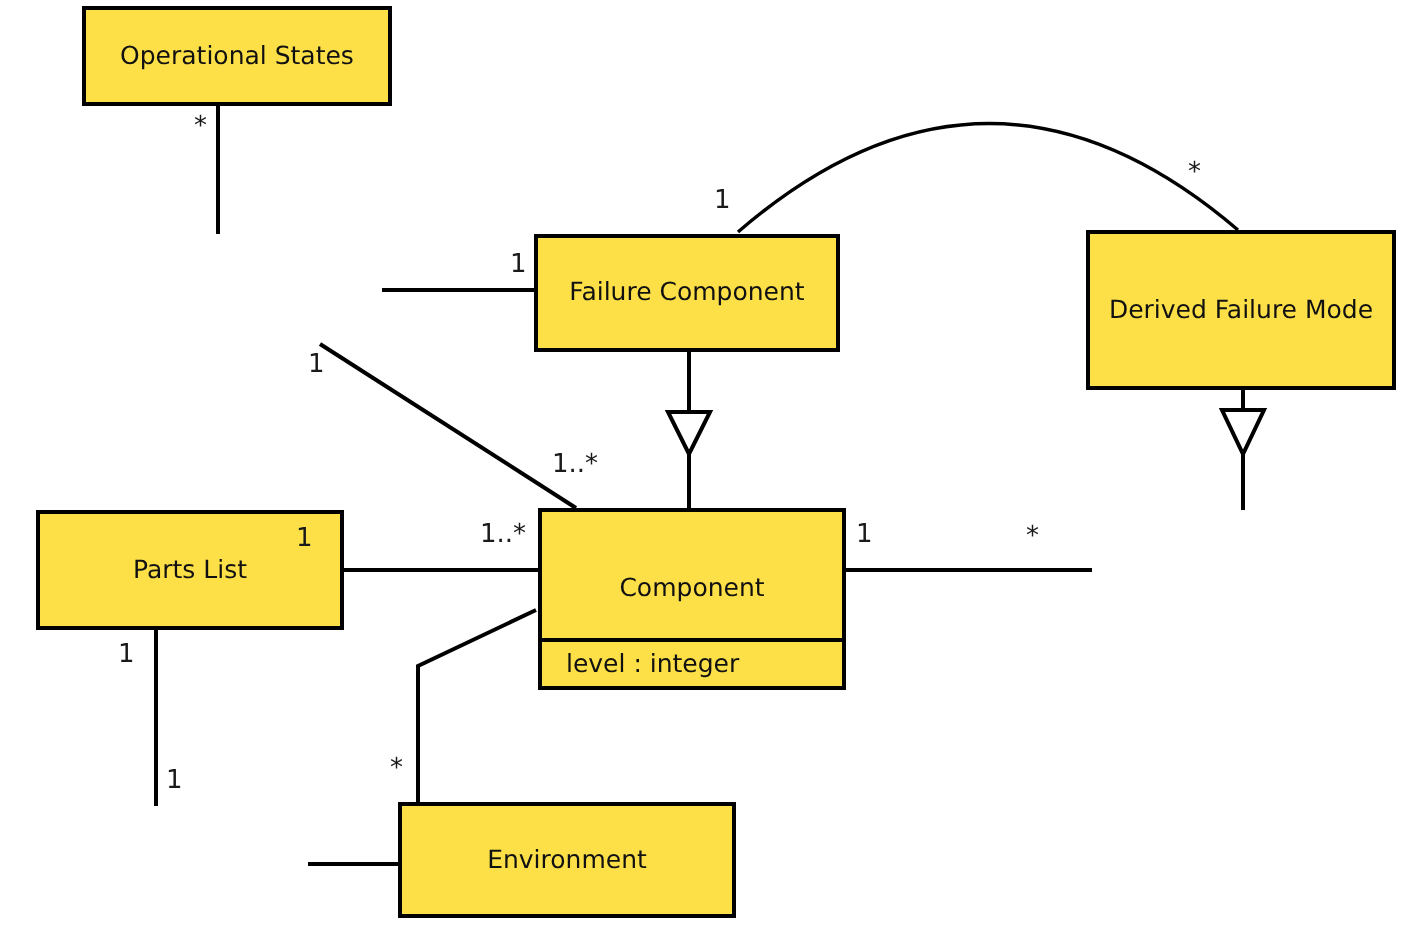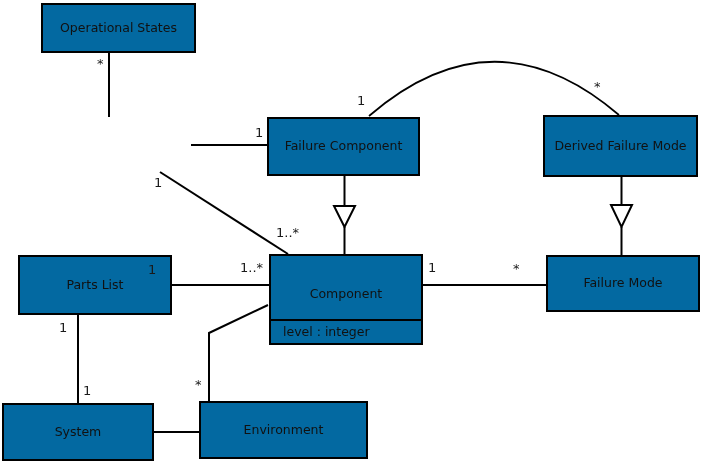--- a/index.html
+++ b/index.html
@@ -16,21 +16,21 @@
     position: absolute;
     left: 0; top: 0;
     width: 702px; height: 464px;
   }
   .edge { stroke: #000000; stroke-width: 2; fill: none; }
   .edge-arc { stroke: #000000; stroke-width: 1.7; fill: none; }
   .gen-triangle { fill: #ffffff; stroke: #000000; stroke-width: 2; }
   .node {
     position: absolute;
     box-sizing: border-box;
-    background: #0369a1;
+    background: #fde047;
     border: 2px solid #000000;
     display: flex;
     align-items: center;
     justify-content: center;
     text-align: center;
     font-size: 12.5px;
     line-height: 1.15;
   }
   .node.attr-compartment {
     justify-content: flex-start;
@@ -70,31 +70,29 @@
     <path class="edge" d="M423 285 L546 285"></path>
     <path class="edge" d="M154 432 L199 432"></path>
     <path class="edge" d="M268 305 L209 333 L209 401"></path>
   </svg>
 
   <div class="node" style="left:41px; top:3px; width:155px; height:50px;">Operational States</div>
 
 
   <div class="node" style="left:267px; top:117px; width:153px; height:59px;">Failure Component</div>
 
-  <div class="node" style="left:543px; top:115px; width:155px; height:62px;">Derived Failure Mode</div>
+  <div class="node" style="left:543px; top:115px; width:155px; height:80px;">Derived Failure Mode</div>
 
   <div class="node" style="left:2px; top:255px; width:154px; height:60px;margin-left:16px;">Parts List</div>
 
   <div class="node" style="left:269px; top:254px; width:154px; height:80px;">Component</div>
 
   <div class="node attr-compartment" style="left:269px; top:319px; width:154px; height:26px;">level : integer</div>
 
-  <div class="node" style="left:546px; top:255px; width:154px; height:57px;">Failure Mode</div>
 
-  <div class="node" style="left:2px; top:403px; width:152px; height:58px;">System</div>
 
   <div class="node" style="left:199px; top:401px; width:169px; height:58px;">Environment</div>
 
   <div class="mult" style="left:97px; top:57px;">*</div>
   <div class="mult" style="left:255px; top:126px;">1</div>
   <div class="mult" style="left:154px; top:176px;">1</div>
   <div class="mult" style="left:276px; top:226px;">1..*</div>
   <div class="mult" style="left:357px; top:94px;">1</div>
   <div class="mult" style="left:594px; top:80px;">*</div>
   <div class="mult" style="left:148px; top:263px;">1</div>

